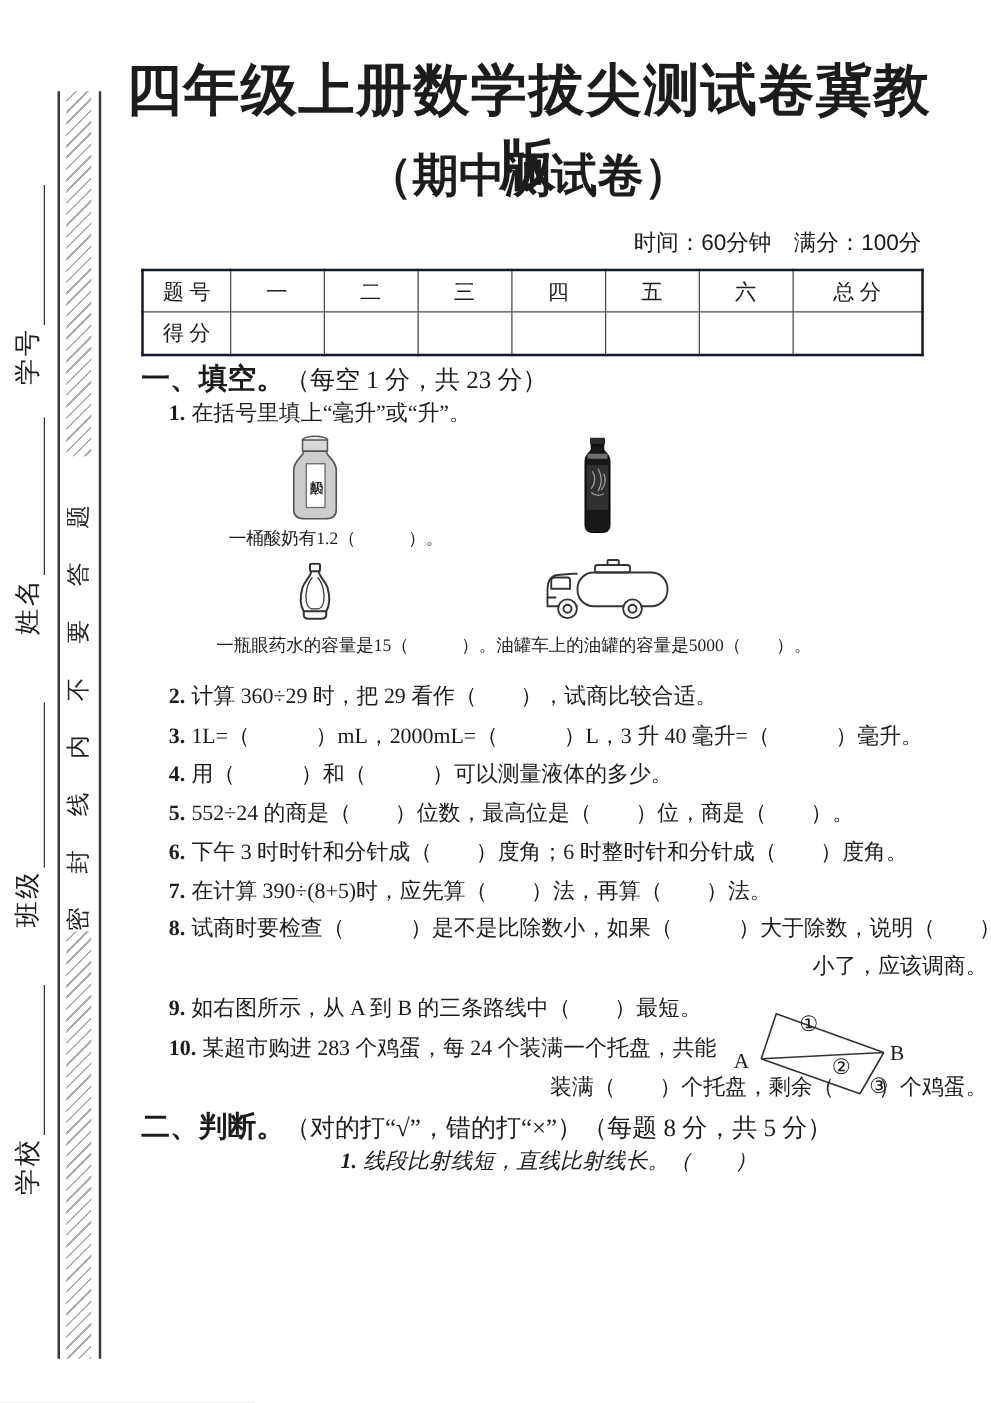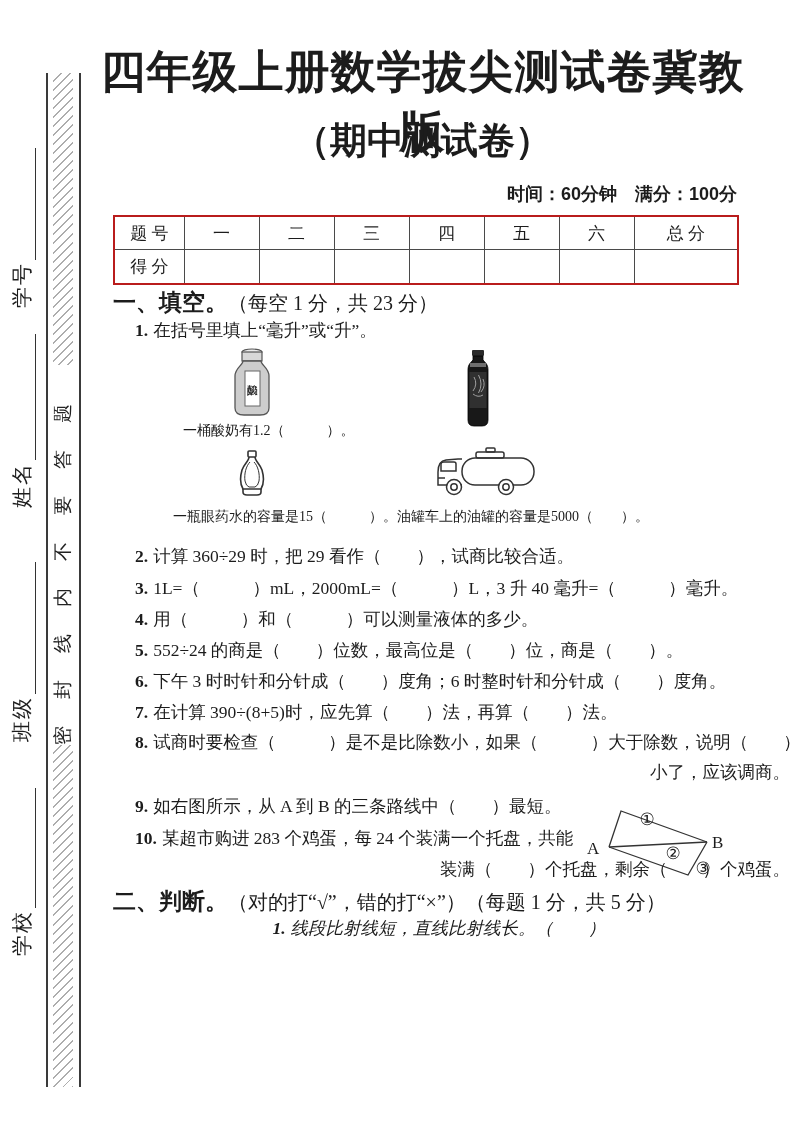--- a/index.html
+++ b/index.html
@@ -20,26 +20,26 @@
   .seal-text{position:absolute;left:50px;top:745px;width:380px;height:26px;
              transform:rotate(-90deg);transform-origin:0 0;
              font-size:19px;letter-spacing:27px;white-space:nowrap;color:#222;}
   
   .title{position:absolute;left:100px;top:42px;width:645px;text-align:center;
          font-family:"Liberation Sans","DejaVu Sans",sans-serif;font-weight:bold;
          font-size:45px;letter-spacing:1px;}
   .subtitle{position:absolute;left:100px;top:116px;width:645px;text-align:center;
             font-family:"Liberation Sans","DejaVu Sans",sans-serif;font-weight:bold;font-size:37px;}
   .meta{position:absolute;right:56px;top:182px;font-family:"Liberation Sans","DejaVu Sans",sans-serif;
-        font-weight:bold;font-size:18px;}
+        font-weight:normal;font-size:18px;}
   
   table.score{position:absolute;left:113px;top:215px;width:624px;border-collapse:collapse;
               table-layout:fixed;font-size:17px;text-align:center;}
   table.score td{border:1px solid #4a4a4a;padding:0;}
-  table.score{border:2px solid #b91c1c;}
+  table.score{border:2px solid #0f172a;}
   table.score tr.r1 td{height:32px;}
   table.score tr.r2 td{height:33px;}
   
   .line{position:absolute;left:113px;width:630px;font-size:17.5px;white-space:nowrap;}
   .line .qnum{font-weight:bold;margin-right:5px;}
   .sec-head{font-family:"Liberation Sans","DejaVu Sans",sans-serif;font-weight:bold;font-size:23px;}
   .sec-note{font-size:20px;font-weight:normal;font-family:"Liberation Serif","DejaVu Serif",serif;}
   .indent1{padding-left:22px;}
   .indent2{padding-left:47px;text-align:right;}
   .judge{display:flex;justify-content:center;font-style:italic;}
@@ -212,20 +212,20 @@
     <text x="88" y="63" font-size="17" fill="#1c1c1c" text-anchor="middle">②</text>
     <text x="118" y="78" font-size="17" fill="#1c1c1c" text-anchor="middle">③</text>
   </svg>
 
   <div class="line indent1" style="top:826px">
     <span class="qnum">10.</span><span>某超市购进 283 个鸡蛋，每 24 个装满一个托盘，共能</span>
   </div>
   <div class="line indent2" style="top:857px">装满（　　）个托盘，剩余（　　）个鸡蛋。</div>
 
   <div class="line" style="top:886px">
-    <span class="sec-head">二、判断。</span><span class="sec-note">（对的打“√”，错的打“×”）（每题 1 分，共 5 分）</span>
+    <span class="sec-head">二、判断。</span><span class="sec-note">（对的打“√”，错的打“×”）（每题 8 分，共 5 分）</span>
   </div>
   <div class="line indent1 judge" style="top:916px;width:608px">
     <span><span class="qnum">1.</span><span>线段比射线短，直线比射线长。</span></span>
     <span>（　　）</span>
   </div>
 
 </div>
 
 </body></html>

